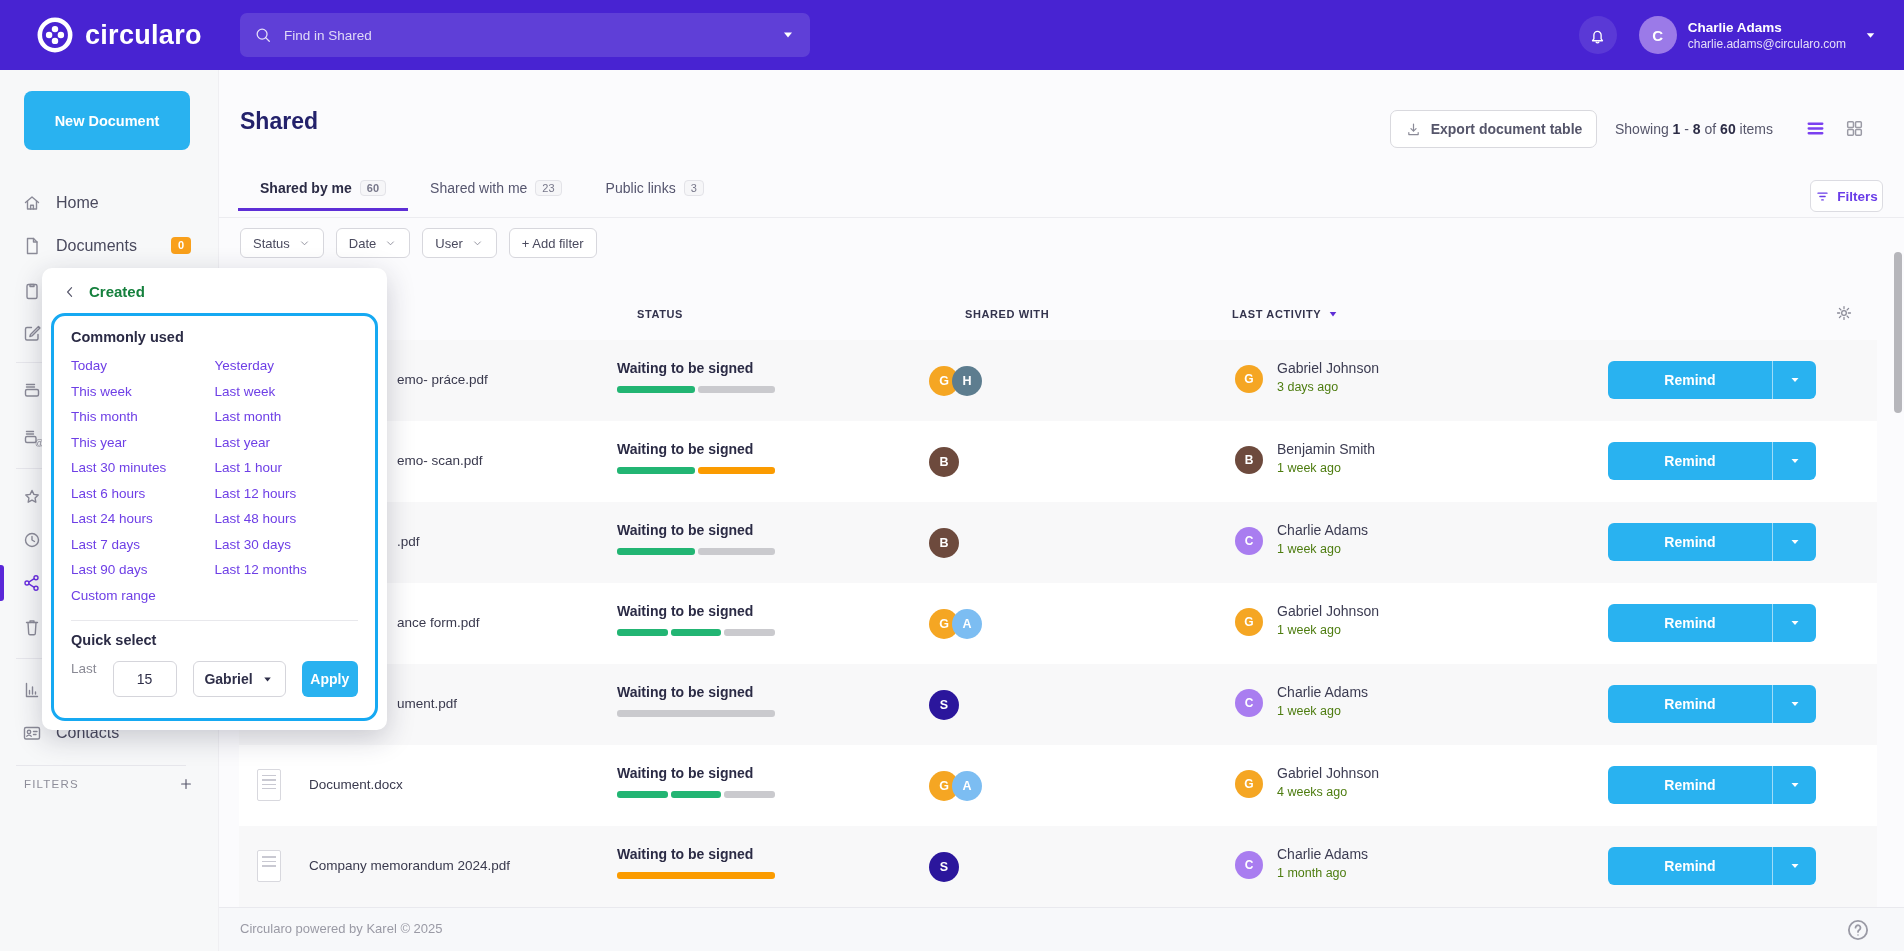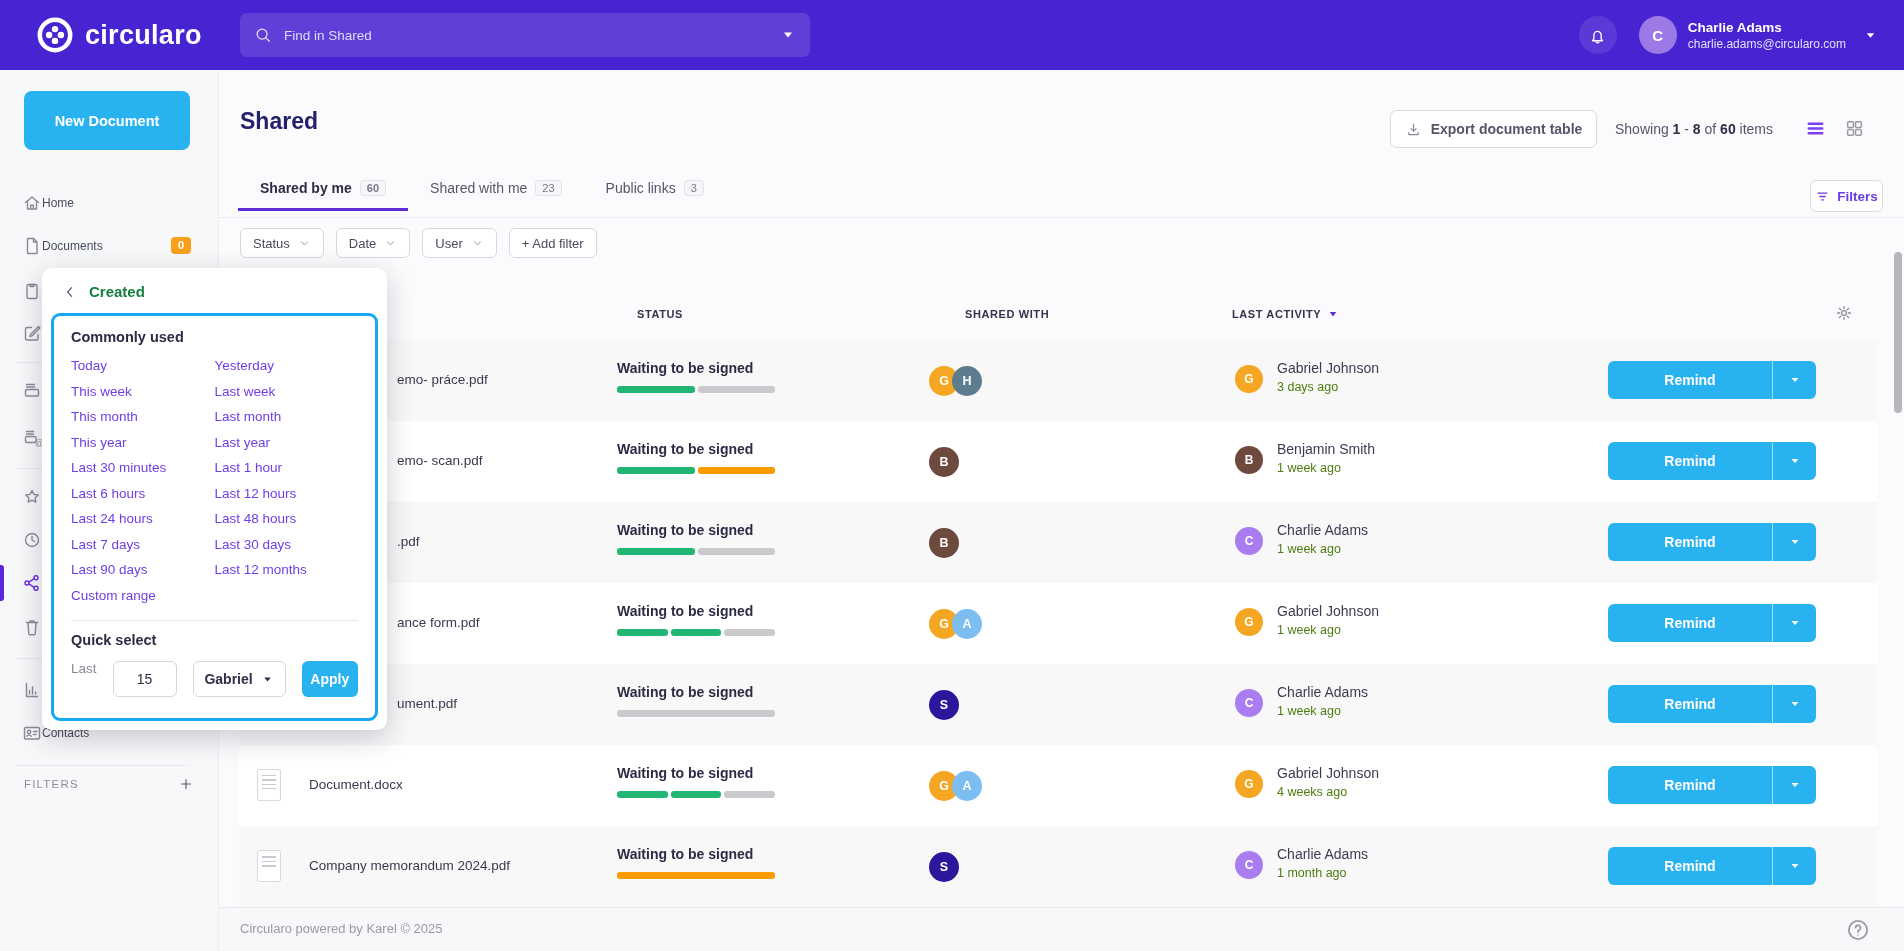--- a/index.html
+++ b/index.html
@@ -36,21 +36,21 @@
   .sidebar { position:absolute; left:0; top:70px; width:219px; height:881px;
     background:#f7f8f9; border-right:1px solid #efeff2; z-index:10; }
   .new-doc { position:absolute; left:24px; top:21px; width:166px; height:59px; background:#29b2f0;
     border:none; border-radius:8px; color:#fff; font-size:14.5px; font-weight:bold;
     font-family:inherit; cursor:pointer; }
   .side-item { position:absolute; left:0; width:219px; height:28px; display:flex; align-items:center; color:#55556a; }
   .side-item .ico { width:20px; height:20px; margin-left:22px; color:#8a8a97; }
   .side-item.active .ico { color:#6a2fe0; }
   .side-item.active::before { content:""; position:absolute; left:0; top:-4px; width:4px; height:36px;
     background:#5a27d8; border-radius:0 3px 3px 0; }
-  .side-label { font-size:12px; color:#4a4a5e; }
+  .side-label { margin-left:14px; font-size:16px; color:#4a4a5e; }
   .side-badge { position:absolute; left:171px; top:5px; background:#f9a01b; color:#fff; font-size:11px;
     font-weight:bold; border-radius:4px; padding:2px 7px; line-height:13px; }
   .side-div { position:absolute; left:16px; width:60px; border-top:1px solid #e7e7ec; }
   .filters-row { position:absolute; left:24px; top:706px; width:170px; display:flex;
     align-items:center; justify-content:space-between; }
   .filters-label { font-size:11.5px; letter-spacing:1.2px; color:#8d8d99; }
   .filters-plus { width:16px; height:16px; color:#55556a; }
 
   
   .main { position:absolute; left:219px; top:70px; width:1685px; height:881px; }
@@ -134,21 +134,21 @@
   .scroll-thumb { position:absolute; left:1894px; top:252px; width:8px; height:161px;
     background:#b6b6bb; border-radius:4px; z-index:60; }
 
   
   .popup { position:absolute; left:42px; top:268px; width:345px; height:462px; background:#fff;
     border-radius:10px; box-shadow:0 8px 28px rgba(30,30,60,.22); z-index:50; }
   .popup-head { display:flex; align-items:center; gap:11px; padding:15px 20px 8px; }
   .popup-back { width:16px; height:16px; color:#55556a; cursor:pointer; }
   .popup-title { font-size:15px; font-weight:bold; color:#15803d; }
   .popup-box { position:absolute; left:9px; right:9px; top:45px; bottom:9px;
-    border:3px solid #16a9f2; border-radius:9px; padding:13px 17px 17px; background:#fff; }
+    border:3px solid #16a9f2; border-radius:14px; padding:13px 17px 17px; background:#fff; }
   .pl-heading { font-size:14.5px; font-weight:bold; color:#2b2b45; margin-bottom:8px; }
   .pl-cols { display:flex; }
   .pl-col { width:50%; }
   .pl-link { font-size:13.5px; color:#6e3fe6; line-height:25.5px; cursor:pointer; white-space:nowrap; }
   .pl-divider { border-top:1px solid #e8e8ec; margin:12px 0 11px; }
   .qs-heading { font-size:14.5px; font-weight:bold; color:#2b2b45; }
   .qs-row { display:flex; align-items:flex-start; gap:16px; margin-top:13px; }
   .qs-last { font-size:13.5px; color:#8a8a95; }
   .qs-input { width:64px; height:36px; border:1px solid #d5d5db; border-radius:6px; text-align:center;
     font-size:14px; color:#2e2e48; font-family:inherit; outline:none; }

